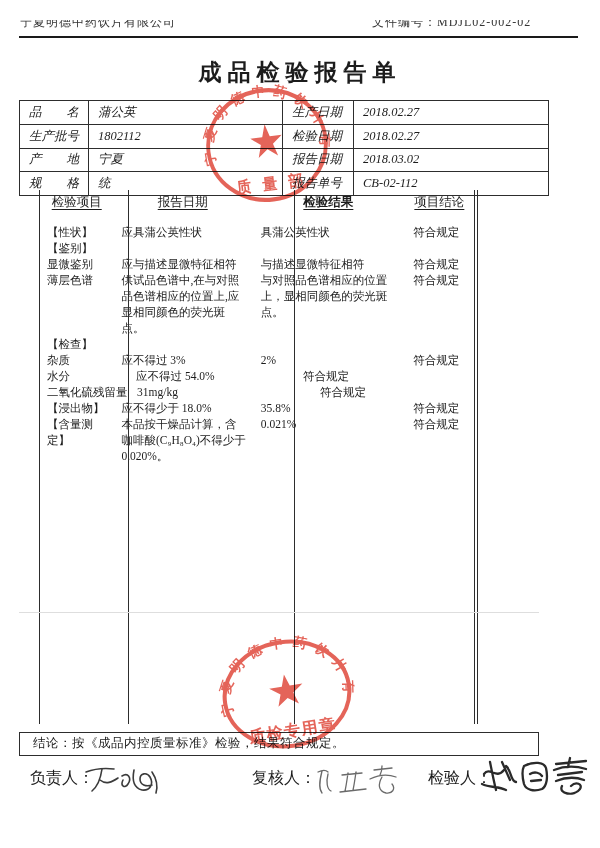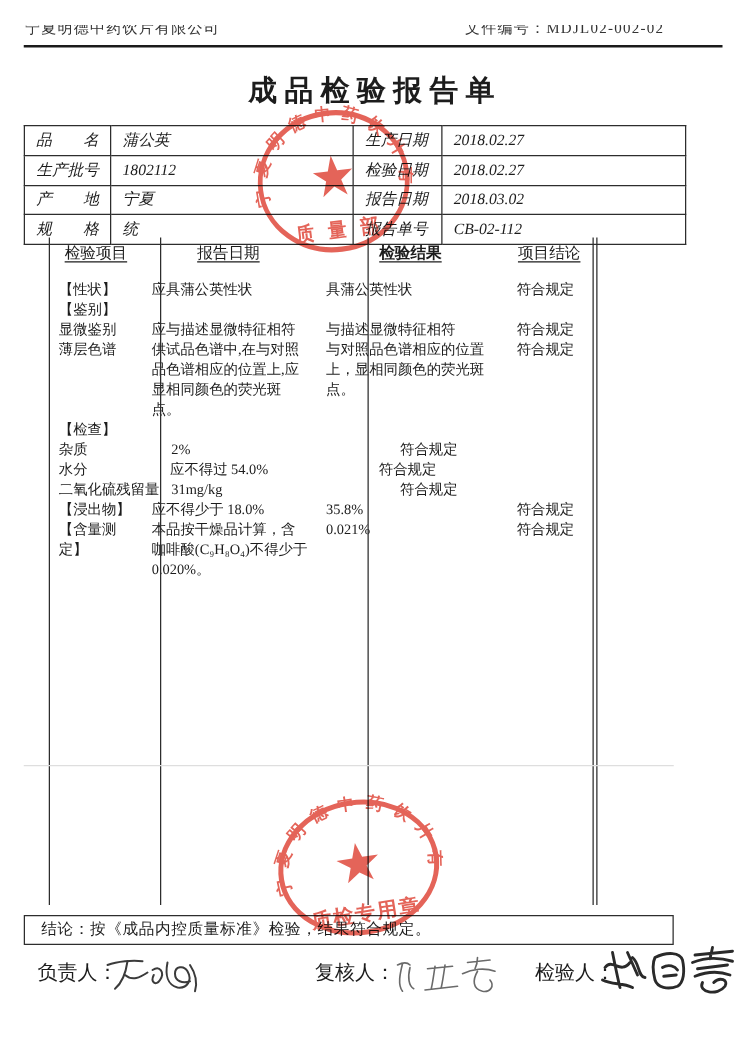--- a/index.html
+++ b/index.html
@@ -141,20 +141,21 @@
         <div class="c4">符合规定</div>
       </div>
       <div class="irow">
         <div class="c1">【检查】</div>
         <div class="c2"></div>
         <div class="c3"></div>
         <div class="c4"></div>
       </div>
       <div class="irow">
         <div class="c1">杂质</div>
+        <div class="c2">应不得过 3%</div>
         <div class="c3">2%</div>
         <div class="c4">符合规定</div>
       </div>
       <div class="irow">
         <div class="c1">水分</div>
         <div class="c2">应不得过 54.0%</div>
         <div class="c4">符合规定</div>
       </div>
       <div class="irow">
         <div class="c1">二氧化硫残留量</div>

